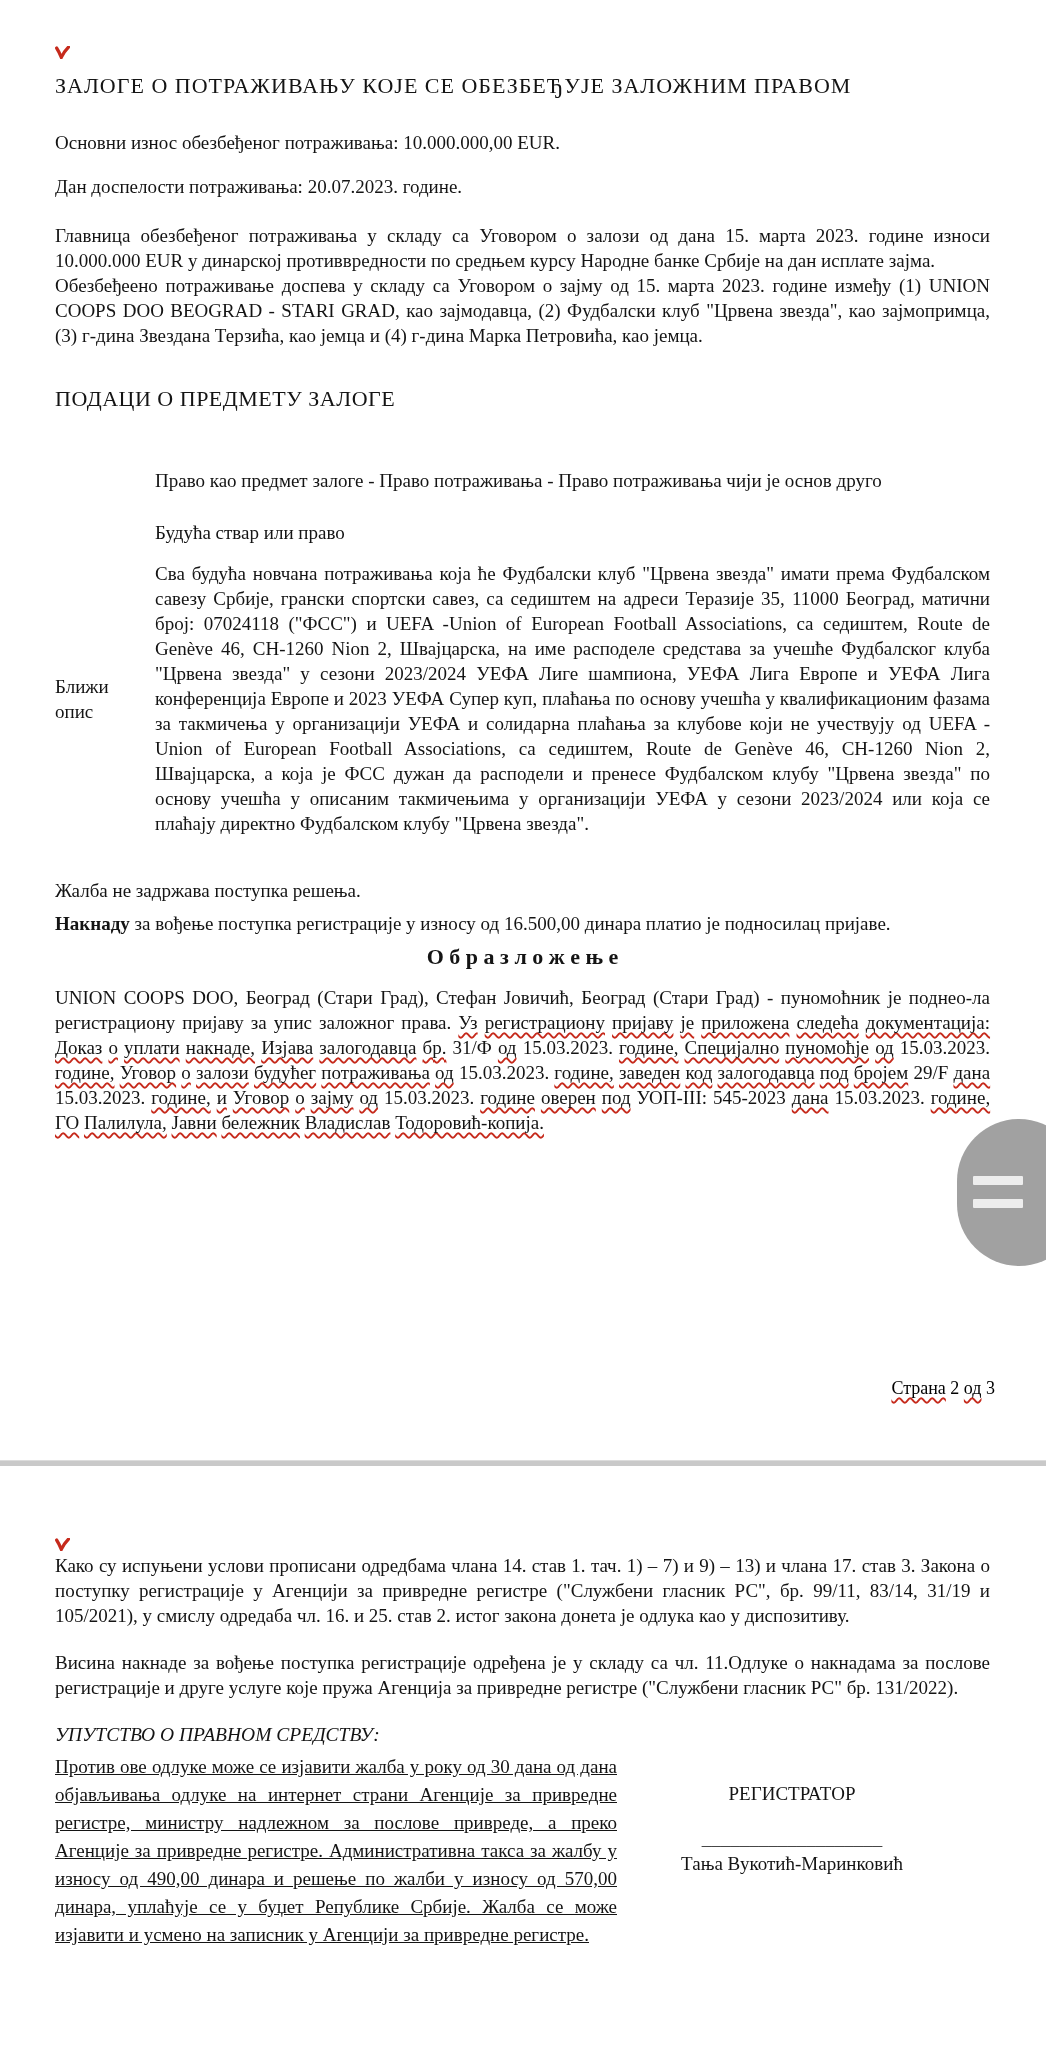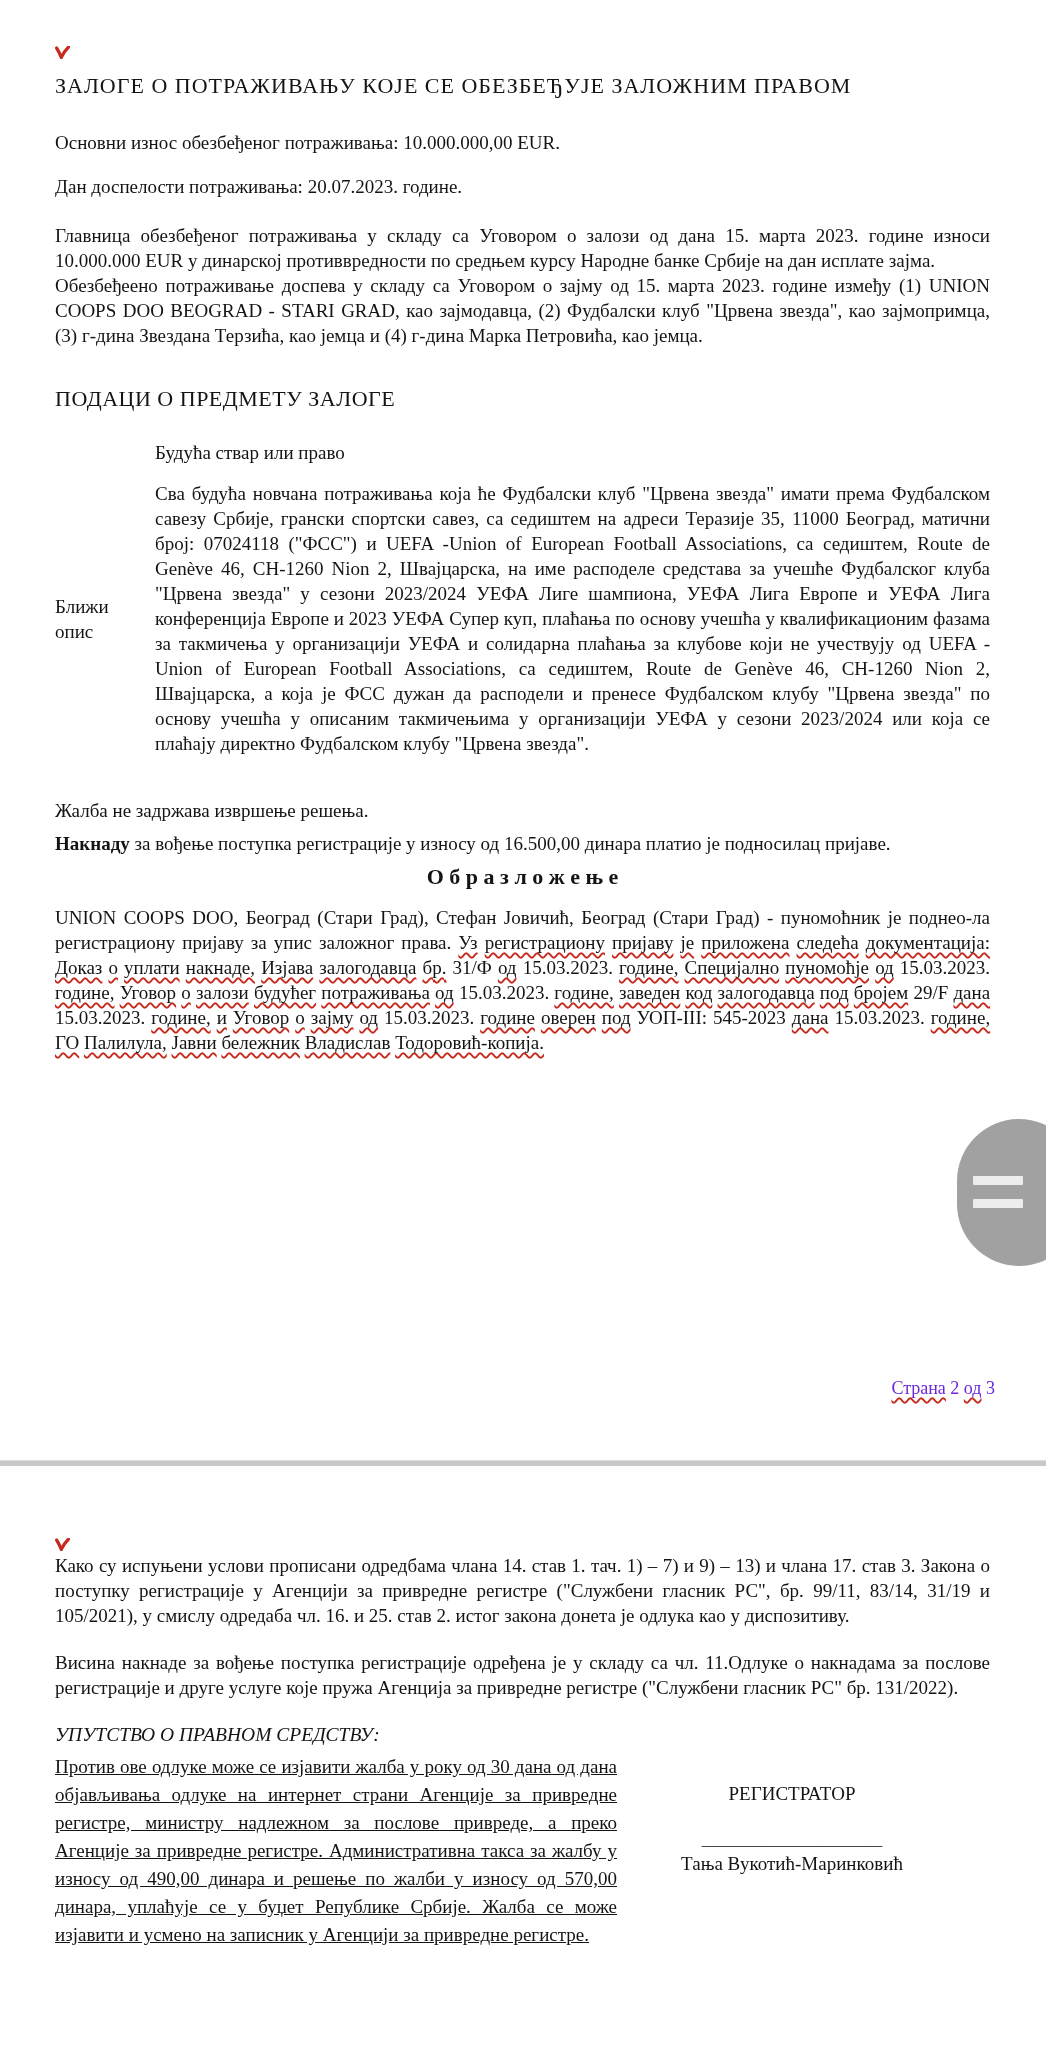--- a/index.html
+++ b/index.html
@@ -42,21 +42,21 @@
     text-decoration-line: underline;
     text-decoration-style: wavy;
     text-decoration-color: #c62a1c;
     text-decoration-thickness: 2px;
     text-underline-offset: 3px;
     text-decoration-skip-ink: none;
   }
 
   .page-number {
     position: absolute; top: 1378px; right: 51px;
-    font-size: 18px; color: #6d28d9;
+    font-size: 18px; color: #000000;
   }
 
   .para-kako { margin-top: 2px; }
   .para-visina { margin-top: 22px; }
   .h-uputstvo { margin-top: 22px; font-size: 19.5px; font-style: italic; }
 
   .cols { display: flex; margin-top: 6px; }
   .col-left { width: 562px; text-align: justify; text-decoration: underline; }
   .col-left p { line-height: 28px; }
   .col-right { width: 310px; margin-left: 20px; text-align: center; padding-top: 28px; box-sizing: border-box; }
@@ -89,28 +89,29 @@
   <h1>ЗАЛОГЕ О ПОТРАЖИВАЊУ КОЈЕ СЕ ОБЕЗБЕЂУЈЕ ЗАЛОЖНИМ ПРАВОМ</h1>
 
   <p class="m-basic">Основни износ обезбеђеног потраживања: 10.000.000,00 EUR.</p>
   <p class="m-due">Дан доспелости потраживања: 20.07.2023. године.</p>
 
   <p class="just para-principal">Главница обезбеђеног потраживања у складу са Уговором о залози од дана 15. марта 2023. године износи 10.000.000 EUR у динарској противвредности по средњем курсу Народне банке Србије на дан исплате зајма.</p>
   <p class="just para-secured">Обезбеђеено потраживање доспева у складу са Уговором о зајму од 15. марта 2023. године између (1) UNION COOPS DOO BEOGRAD - STARI GRAD, као зајмодавца, (2) Фудбалски клуб "Црвена звезда", као зајмопримца, (3) г-дина Звездана Терзића, као јемца и (4) г-дина Марка Петровића, као јемца.</p>
 
   <h2>ПОДАЦИ О ПРЕДМЕТУ ЗАЛОГЕ</h2>
 
+  <p class="subject-type">Право као предмет залоге - Право потраживања - Право потраживања чији је основ друго</p>
   <p class="subject-future">Будућа ствар или право</p>
 
   <div class="opis-row">
     <div class="opis-label">Ближи опис</div>
     <p class="just opis-text">Сва будућа новчана потраживања која ће Фудбалски клуб "Црвена звезда" имати према Фудбалском савезу Србије, грански спортски савез, са седиштем на адреси Теразије 35, 11000 Београд, матични број: 07024118 ("ФСС") и UEFA -Union of European Football Associations, са седиштем, Route de Genève 46, CH-1260 Nion 2, Швајцарска, на име расподеле средстава за учешће Фудбалског клуба "Црвена звезда" у сезони 2023/2024 УЕФА Лиге шампиона, УЕФА Лига Европе и УЕФА Лига конференција Европе и 2023 УЕФА Супер куп, плаћања по основу учешћа у квалификационим фазама за такмичења у организацији УЕФА и солидарна плаћања за клубове који не учествују од UEFA -Union of European Football Associations, са седиштем, Route de Genève 46, CH-1260 Nion 2, Швајцарска, а која је ФСС дужан да расподели и пренесе Фудбалском клубу "Црвена звезда" по основу учешћа у описаним такмичењима у организацији УЕФА у сезони 2023/2024 или која се плаћају директно Фудбалском клубу "Црвена звезда".</p>
   </div>
 
-  <p class="line-appeal">Жалба не задржава извршење решења.</p>
+  <p class="line-appeal">Жалба не задржава поступка решења.</p>
   <p class="line-fee"><b>Накнаду</b><span> за вођење поступка регистрације у износу од 16.500,00 динара платио је подносилац пријаве.</span></p>
 
   <p class="h-explan">О б р а з л о ж е њ е</p>
 
   <p class="just para-union">UNION COOPS DOO, Београд (Стари Град), Стефан Јовичић, Београд (Стари Град) - пуномоћник је поднео-ла регистрациону пријаву за упис заложног права. <span class="sq">Уз</span> <span class="sq">регистрациону</span> <span class="sq">пријаву</span> <span class="sq">је</span> <span class="sq">приложена</span> <span class="sq">следећа</span> <span class="sq">документација:</span> <span class="sq">Доказ</span> <span class="sq">о</span> <span class="sq">уплати</span> <span class="sq">накнаде,</span> <span class="sq">Изјава</span> <span class="sq">залогодавца</span> <span class="sq">бр.</span> 31/Ф <span class="sq">од</span> 15.03.2023. <span class="sq">године,</span> <span class="sq">Специјално</span> <span class="sq">пуномоћје</span> <span class="sq">од</span> 15.03.2023. <span class="sq">године,</span> <span class="sq">Уговор</span> <span class="sq">о</span> <span class="sq">залози</span> <span class="sq">будућег</span> <span class="sq">потраживања</span> <span class="sq">од</span> 15.03.2023. <span class="sq">године,</span> <span class="sq">заведен</span> <span class="sq">код</span> <span class="sq">залогодавца</span> <span class="sq">под</span> <span class="sq">бројем</span> 29/F <span class="sq">дана</span> 15.03.2023. <span class="sq">године,</span> <span class="sq">и</span> <span class="sq">Уговор</span> <span class="sq">о</span> <span class="sq">зајму</span> <span class="sq">од</span> 15.03.2023. <span class="sq">године</span> <span class="sq">оверен</span> <span class="sq">под</span> УОП-III: 545-2023 <span class="sq">дана</span> 15.03.2023. <span class="sq">године,</span> <span class="sq">ГО</span> <span class="sq">Палилула,</span> <span class="sq">Јавни</span> <span class="sq">бележник</span> <span class="sq">Владислав</span> <span class="sq">Тодоровић-копија.</span></p>
 
   <div class="page-number"><span class="sq">Страна</span> 2 <span class="sq">од</span> 3</div>
 </div>
 
 <div class="separator"></div>

